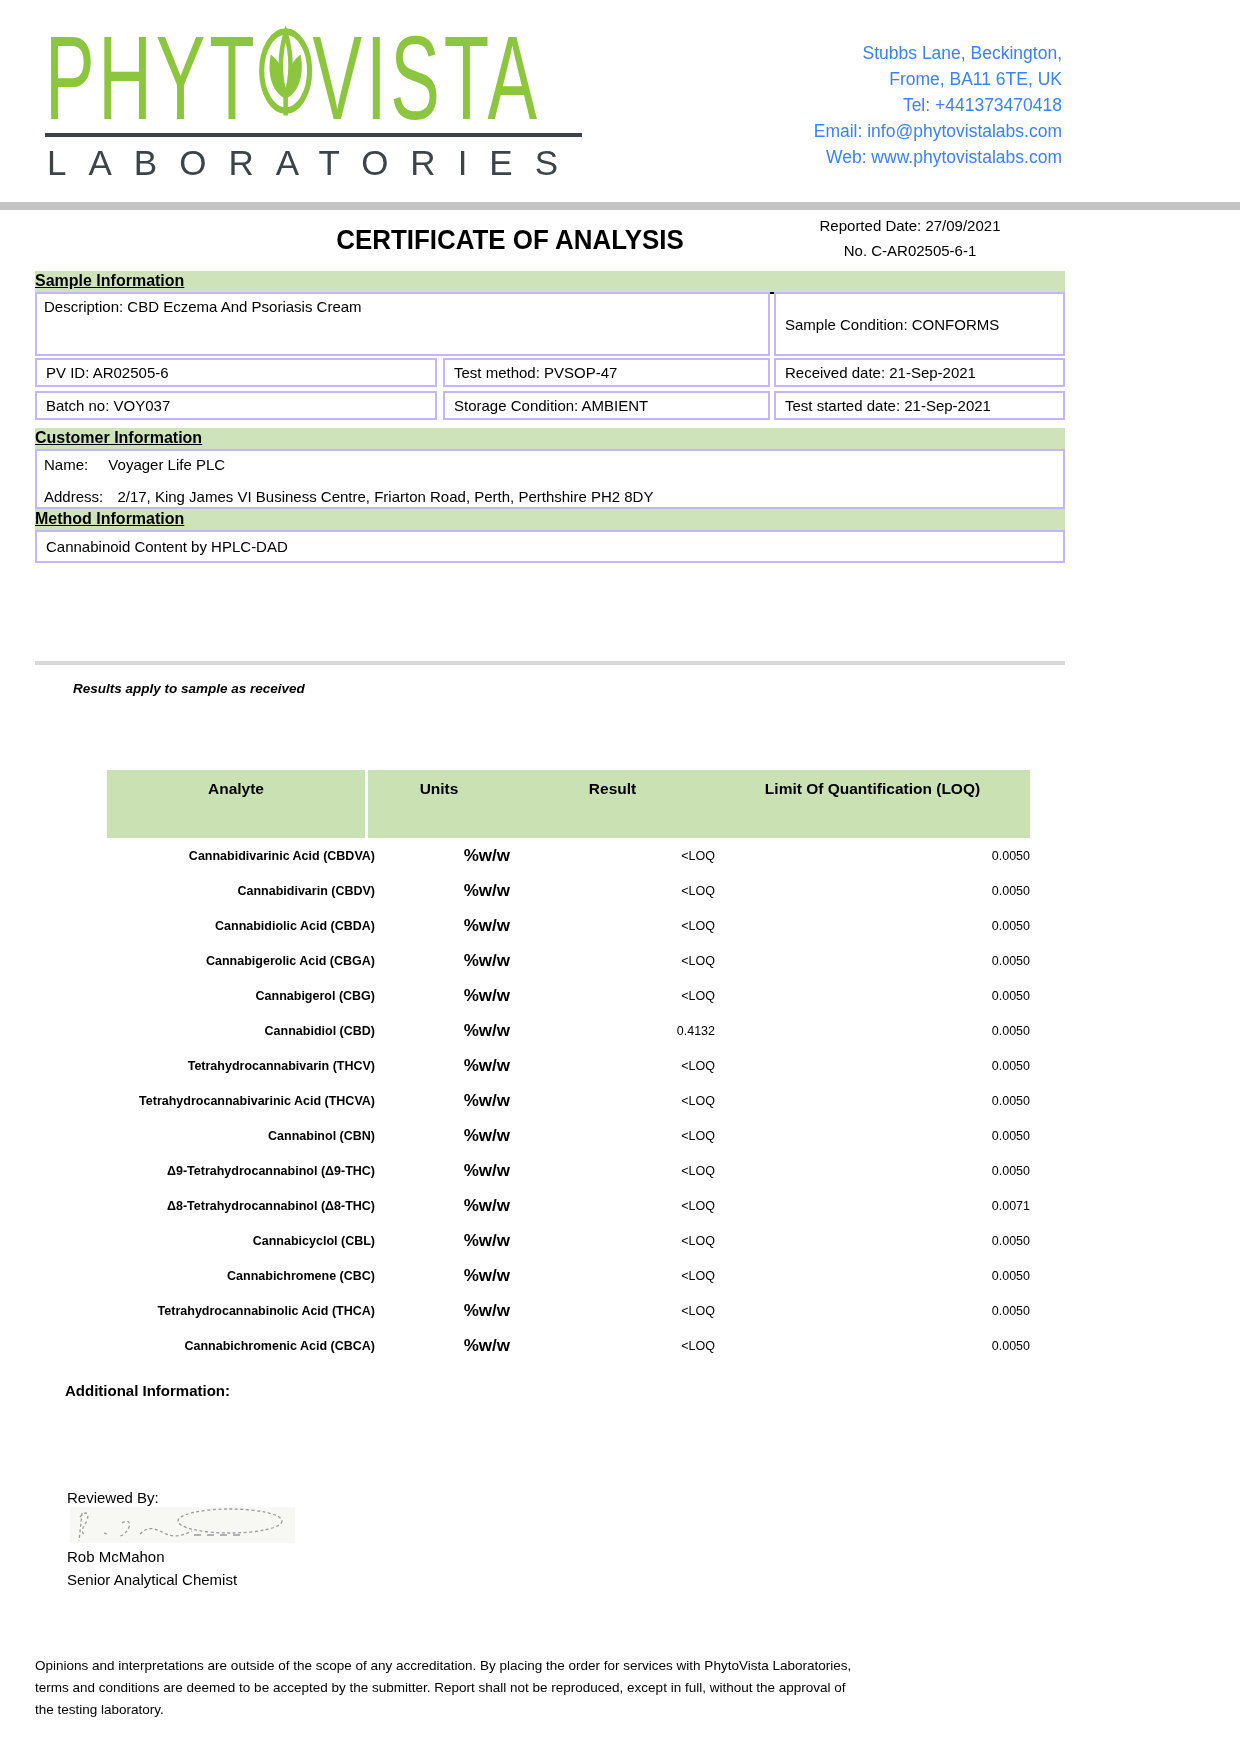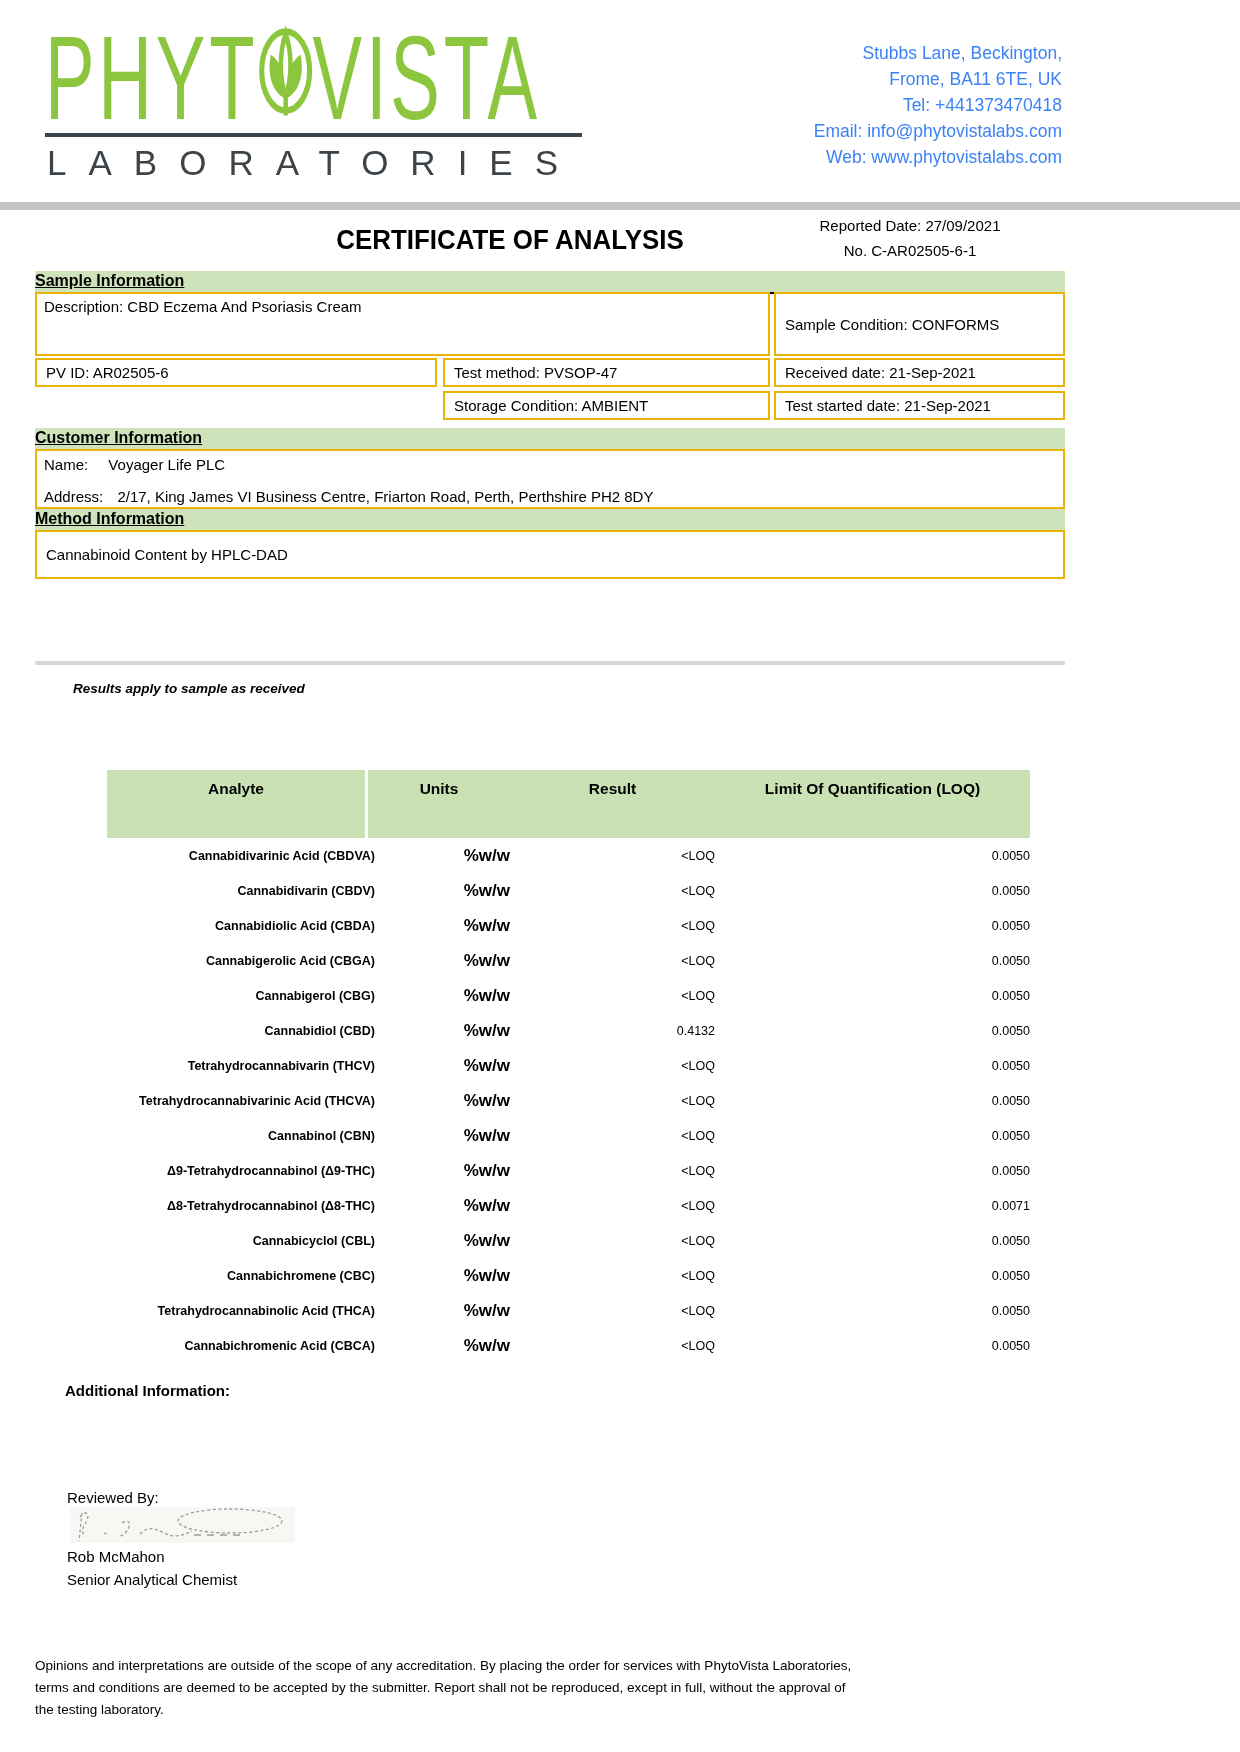--- a/index.html
+++ b/index.html
@@ -40,21 +40,21 @@
   
   .section-bar{
     position:absolute;left:35px;width:1030px;height:21px;background:var(--section-green);
     border-bottom:2px solid #000;
   }
   .section-bar span{
     display:inline-block;margin-left:0;font-size:16px;font-weight:700;
     text-decoration:underline;line-height:20px;
   }
   .cell{
-    position:absolute;border:2px solid #eab308;background:#fff;font-size:15px;
+    position:absolute;border:2px solid #c4b5fd;background:#fff;font-size:15px;
     box-sizing:border-box;
   }
   .cell .pad{padding:4px 7px;}
   .vcenter{display:flex;align-items:center;padding:0 9px;}
 
   
   .gray-line{position:absolute;left:35px;top:661px;width:1030px;height:4px;background:#d8d8d8;}
   .results-note{position:absolute;left:45px;top:681px;font-size:13.5px;font-weight:700;font-style:italic;margin-left:28px;}
 
   
@@ -134,20 +134,23 @@
   <div class="cell vcenter" style="left:35px;top:358px;width:402px;height:29px;">
     <span>PV ID: AR02505-6</span>
   </div>
   <div class="cell vcenter" style="left:443px;top:358px;width:327px;height:29px;">
     <span>Test method: PVSOP-47</span>
   </div>
   <div class="cell vcenter" style="left:774px;top:358px;width:291px;height:29px;">
     <span>Received date: 21-Sep-2021</span>
   </div>
 
+  <div class="cell vcenter" style="left:35px;top:391px;width:402px;height:29px;">
+    <span>Batch no: VOY037</span>
+  </div>
   <div class="cell vcenter" style="left:443px;top:391px;width:327px;height:29px;">
     <span>Storage Condition: AMBIENT</span>
   </div>
   <div class="cell vcenter" style="left:774px;top:391px;width:291px;height:29px;">
     <span>Test started date: 21-Sep-2021</span>
   </div>
 
   <div class="section-bar" style="top:428px;">
     <span>Customer Information</span>
   </div>
@@ -158,21 +161,21 @@
     </div>
     <div class="pad" style="padding-top:11px;">
       <span>Address:</span>
       <span style="margin-left:10px;">2/17, King James VI Business Centre, Friarton Road, Perth, Perthshire PH2 8DY</span>
     </div>
   </div>
 
   <div class="section-bar" style="top:509px;">
     <span>Method Information</span>
   </div>
-  <div class="cell vcenter" style="left:35px;top:530px;width:1030px;height:49px;">
+  <div class="cell vcenter" style="left:35px;top:530px;width:1030px;height:33px;">
     <span>Cannabinoid Content by HPLC-DAD</span>
   </div>
 
   <div class="gray-line"></div>
   <div class="results-note">Results apply to sample as received</div>
 
   <div class="tbl-header">
     <div class="h h-analyte">Analyte</div>
     <div class="h-divider"></div>
     <div class="h h-units">Units</div>

